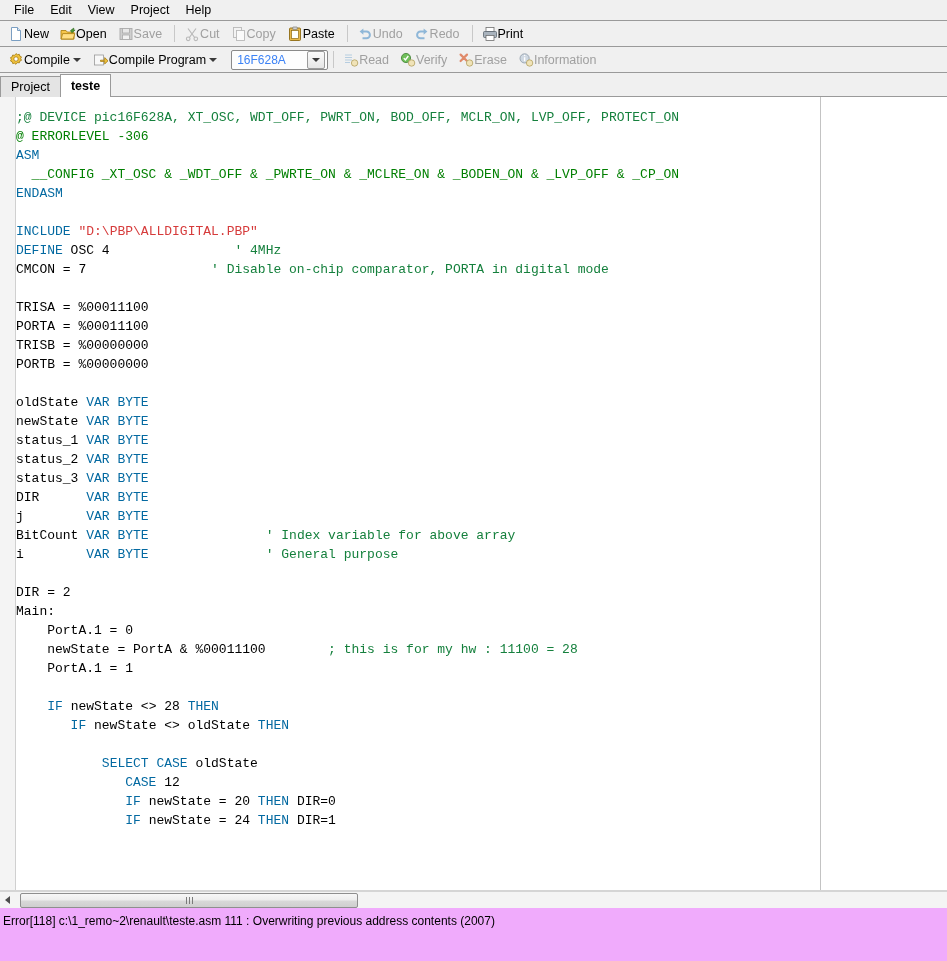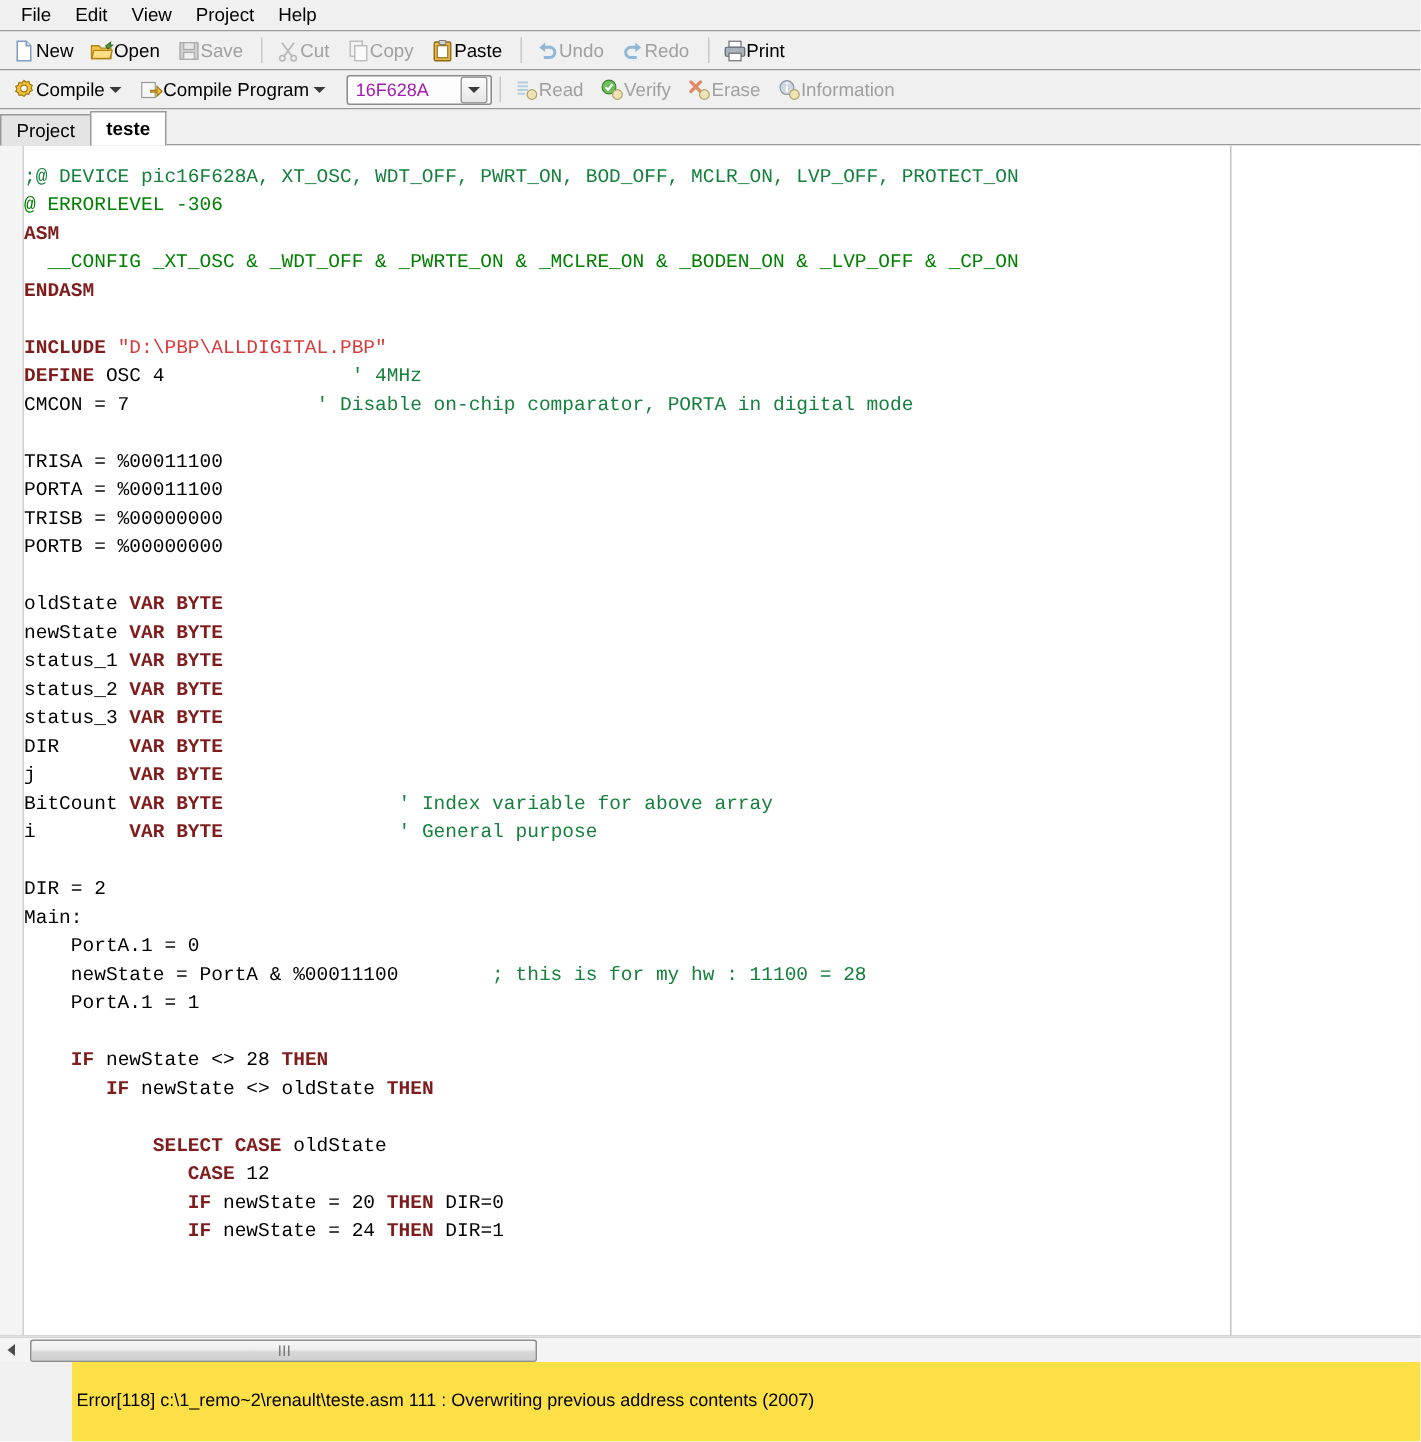--- a/index.html
+++ b/index.html
@@ -53,21 +53,21 @@
     border-top:4px solid #3a3a3a; margin-left:3px; margin-right:1px;
   }
 
   
   .combo {
     display:flex; align-items:center; justify-content:space-between;
     width: 97px; height: 20px; margin-left: 6px;
     background: #fdfdfd;
     border: 1px solid #8a8a8a;
     border-radius: 2px;
-    font-size: 12px; color:#a21caf;
+    font-size: 12px; color:#3b82f6;
     padding: 0 2px 0 5px; box-sizing: border-box;
     cursor: default;
   }
   .combo-btn {
     width:16px; height:16px; display:flex; align-items:center; justify-content:center;
     background: linear-gradient(#fbfbfb,#e6e6e6);
     border:1px solid #9b9b9b; border-radius:2px;
   }
 
   
@@ -118,21 +118,21 @@
     font-family: "Liberation Mono", "DejaVu Sans Mono", monospace;
     font-size: 13px;
     line-height: 19px;
     padding-top: 11px;
     white-space: pre;
     color:#000;
     overflow: hidden;
     box-sizing: border-box;
   }
   .code .ln { display:block; height:19px; }
-  .kw   { font-weight: bold; color:#7f1d1d;margin-top:37px; }
+  .kw   { font-weight: normal; color:#0369a1;margin-top:37px; }
   .cmt  { color:#15803d; }
   .grn  { color:#007f00; }
   .str  { color:#d63b3b; }
   .plain{ color:#000; }
 
   
   .hscroll {
     height: 17px; min-height:17px;
     background: #f4f4f4;
     border-top: 1px solid #d5d5d5;
@@ -165,24 +165,23 @@
     background: #f0f0f0;
     border-top:1px solid #b5b5b5;
     border-bottom: 1px solid #b5b5b5;
     display:flex; align-items:center;
     padding-left:4px;
     font-size: 12px; color:#000;
     box-sizing:border-box;
   }
   .results-body {
     height: 53px; min-height:53px;
-    background: #fde047;
-    padding: 18px 0 0 3px;
-    box-sizing: border-box;
-    margin-left: 48px;
+    background: #f0abfc;
+    padding: 6px 0 0 3px;
+    box-sizing: border-box;
   }
   .result-line { font-size: 12px; color:#000; white-space:pre; line-height:15px; }
 </style>
 </head>
 <body>
 
 <div id="app">
 
   <div class="menubar">
     <div class="menu-item">File</div>

